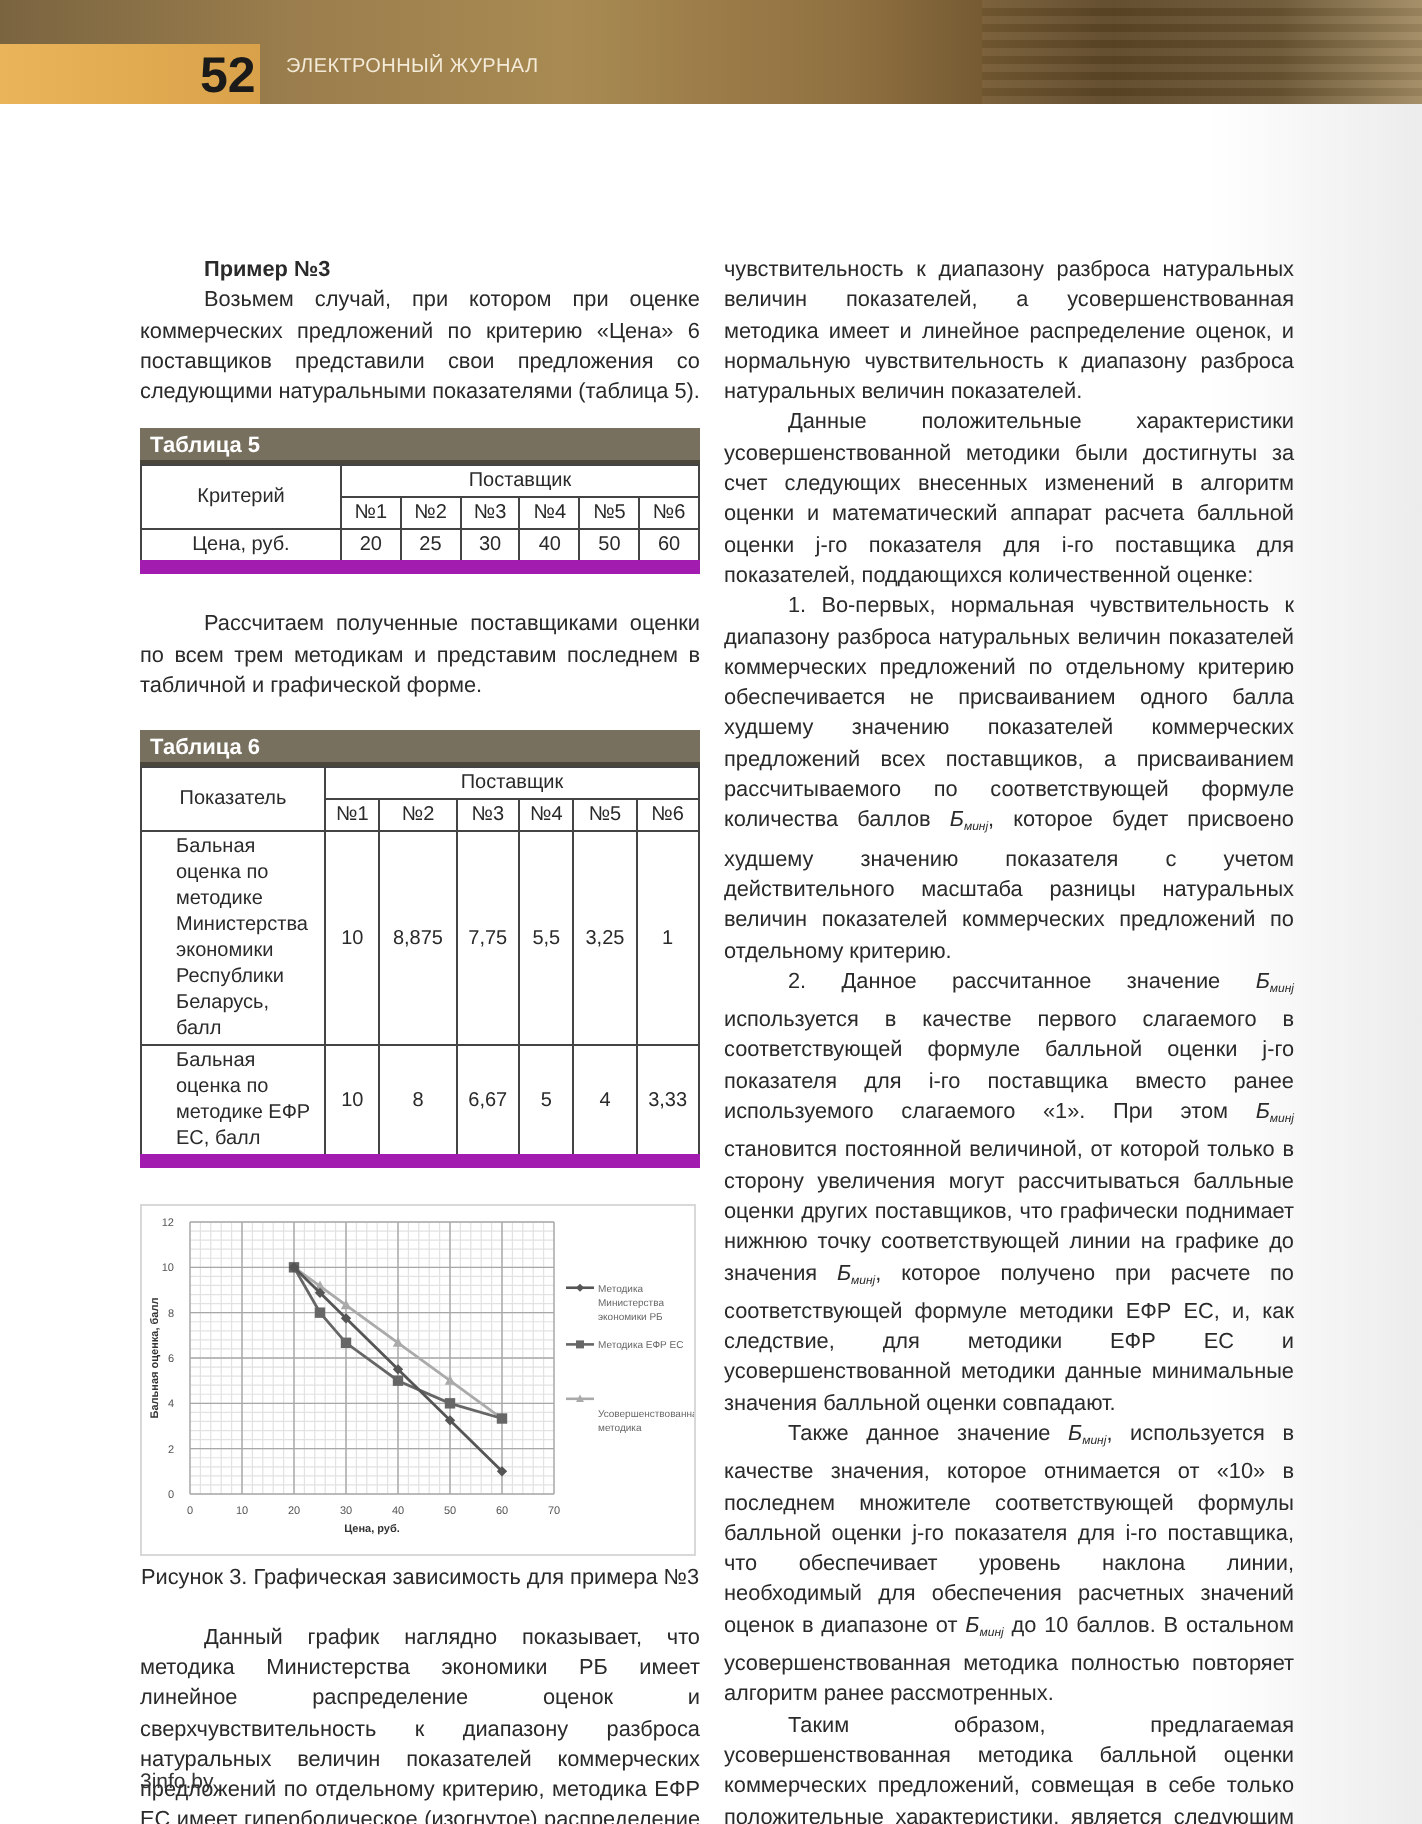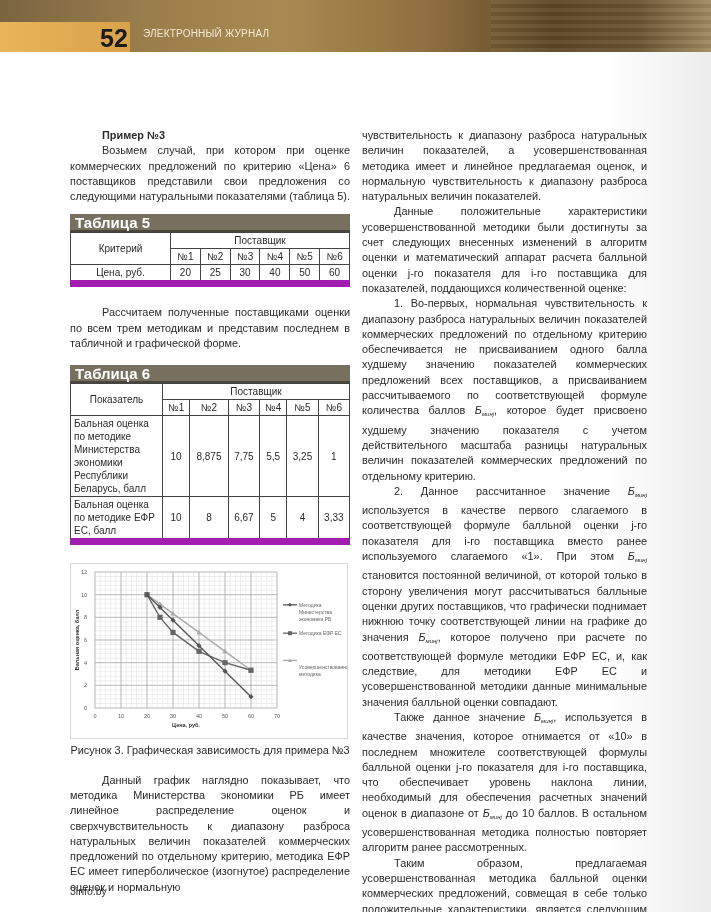--- a/index.html
+++ b/index.html
@@ -31,30 +31,30 @@
       font-size: 10px; color: #f3ead8; letter-spacing: 0.2px;
     }
     .col { position: absolute; font-size: 10.9px; line-height: 15.3px; text-align: justify; }
     .col-left { left: 70px; top: 128px; width: 280px; }
     .col-right { left: 362px; top: 128px; width: 285px; }
     .p { text-indent: 32px; }
     .p-noindent { text-indent: 0; }
     .h-example { font-weight: bold; padding-left: 32px; }
     .tbl-wrap { margin-top: 8px; width: 280px; }
     .tbl-title {
-      background: #77705f; color: #fff; font-weight: bold; font-size: 15px;
+      background: #77705f; color: #fff; font-weight: bold; font-size: 11px;
       padding: 2px 5px; height: 18px; line-height: 14px;
       border-bottom: 2px solid #4a463c;
     }
     table { border-collapse: collapse; width: 100%; font-size: 10px; }
     td, th {
       border: 1px solid #444; text-align: center; font-weight: normal;
       padding: 1px 2px; line-height: 13px;
     }
-    td.left-cell { text-align: left; padding-left: 3px; }
+    td.left-cell { text-align: left; padding-left: 17px; }
     .table-bottom { border-bottom: 7px solid #a21caf; }
     .chart-box {
       margin-top: 18px; width: 278px; height: 176px; background: #fff;
       border: 1px solid #d8d8d8; position: relative;
     }
     .caption { text-align: center; font-size: 10.9px; margin-top: 4px; }
     .sub { font-size: 6px; vertical-align: -2px; }
     .footer {
       position: absolute; left: 70px; top: 885px; font-size: 10.5px; color: #333;
     }
@@ -280,21 +280,21 @@
         <text x="228" y="105.4" font-size="5" fill="#666">Усовершенствованная</text>
         <text x="228" y="112.4" font-size="5" fill="#666">методика</text>
       </svg>
   </div>
   <div class="caption">Рисунок 3. Графическая зависимость для примера №3</div>
 
   <div class="p" style="margin-top:14px;">Данный график наглядно показывает, что методика Министерства экономики РБ имеет линейное распределение оценок и сверхчувствительность к диапазону разброса натуральных величин показателей коммерческих предложений по отдельному критерию, методика ЕФР ЕС имеет гиперболическое (изогнутое) распределение оценок и нормальную</div>
 </div>
 
 <div class="col col-right">
-  <div class="p-noindent">чувствительность к диапазону разброса натуральных величин показателей, а усовершенствованная методика имеет и линейное предлагаемая оценок, и нормальную чувствительность к диапазону разброса натуральных величин показателей.</div>
+  <div class="p-noindent">чувствительность к диапазону разброса натуральных величин показателей, а усовершенствованная методика имеет и линейное распределение оценок, и нормальную чувствительность к диапазону разброса натуральных величин показателей.</div>
   <div class="p">Данные положительные характеристики усовершенствованной методики были достигнуты за счет следующих внесенных изменений в алгоритм оценки и математический аппарат расчета балльной оценки j-го показателя для i-го поставщика для показателей, поддающихся количественной оценке:</div>
   <div class="p"><span>1. Во-первых, нормальная чувствительность к диапазону разброса натуральных величин показателей коммерческих предложений по отдельному критерию обеспечивается не присваиванием одного балла худшему значению показателей коммерческих предложений всех поставщиков, а присваиванием рассчитываемого по соответствующей формуле количества баллов </span><i><span>Б</span><span class="sub">минj</span></i><span>, которое будет присвоено худшему значению показателя с учетом действительного масштаба разницы натуральных величин показателей коммерческих предложений по отдельному критерию.</span></div>
   <div class="p"><span>2. Данное рассчитанное значение </span><i><span>Б</span><span class="sub">минj</span></i><span> используется в качестве первого слагаемого в соответствующей формуле балльной оценки j-го показателя для i-го поставщика вместо ранее используемого слагаемого «1». При этом </span><i><span>Б</span><span class="sub">минj</span></i><span> становится постоянной величиной, от которой только в сторону увеличения могут рассчитываться балльные оценки других поставщиков, что графически поднимает нижнюю точку соответствующей линии на графике до значения </span><i><span>Б</span><span class="sub">минj</span></i><span>, которое получено при расчете по соответствующей формуле методики ЕФР ЕС, и, как следствие, для методики ЕФР ЕС и усовершенствованной методики данные минимальные значения балльной оценки совпадают.</span></div>
   <div class="p"><span>Также данное значение </span><i><span>Б</span><span class="sub">минj</span></i><span>, используется в качестве значения, которое отнимается от «10» в последнем множителе соответствующей формулы балльной оценки j-го показателя для i-го поставщика, что обеспечивает уровень наклона линии, необходимый для обеспечения расчетных значений оценок в диапазоне от </span><i><span>Б</span><span class="sub">минj</span></i><span> до 10 баллов. В остальном усовершенствованная методика полностью повторяет алгоритм ранее рассмотренных.</span></div>
   <div class="p">Таким образом, предлагаемая усовершенствованная методика балльной оценки коммерческих предложений, совмещая в себе только положительные характеристики, является следующим шагом на пути к более точной балльной оценке коммерческих предложений.</div>
 </div>
 
 <div class="footer">3info.by</div>
 
 </body></html>

